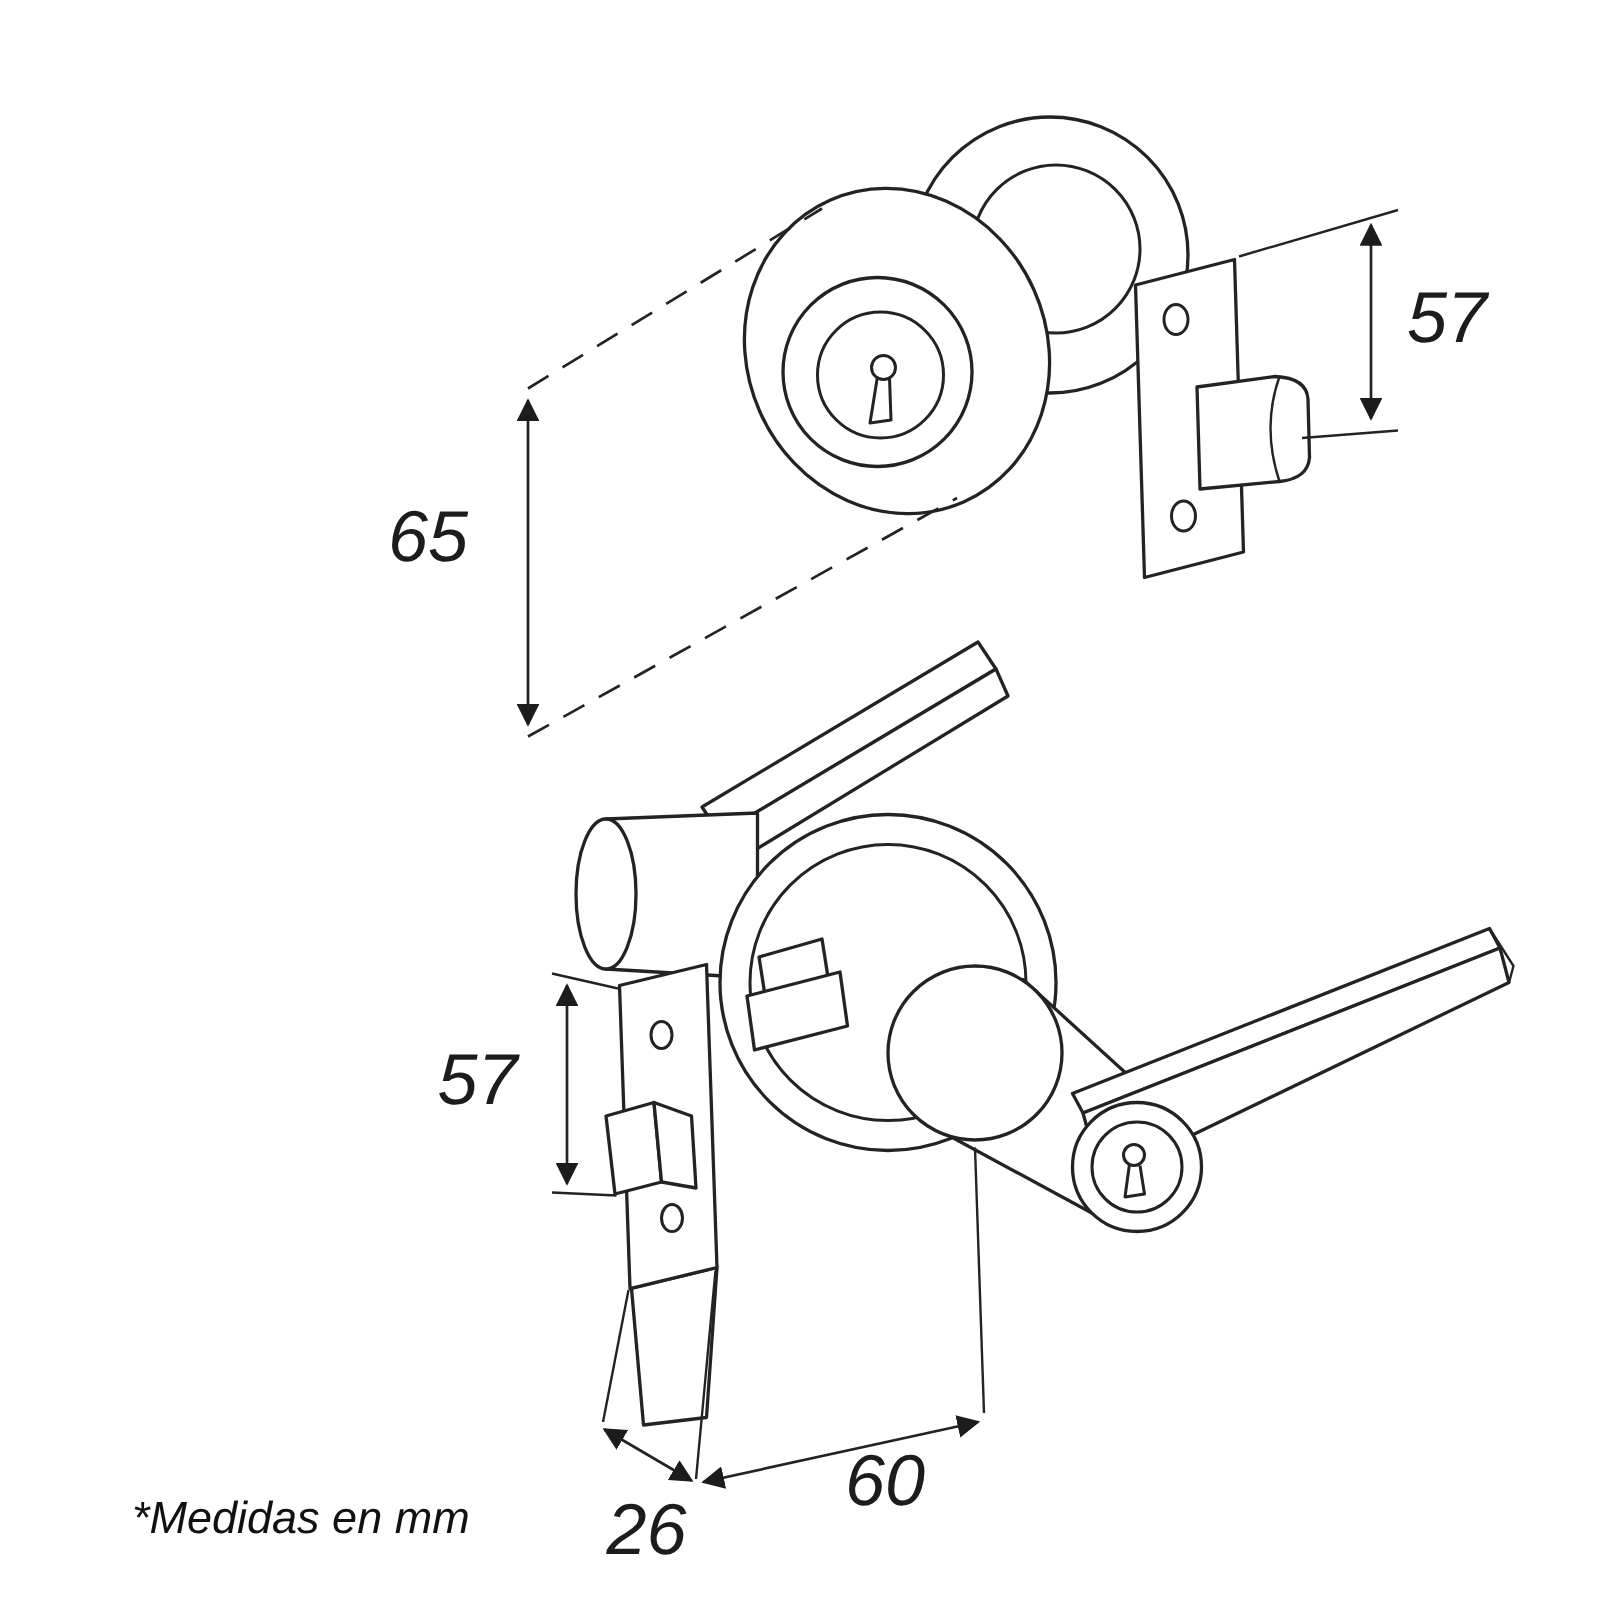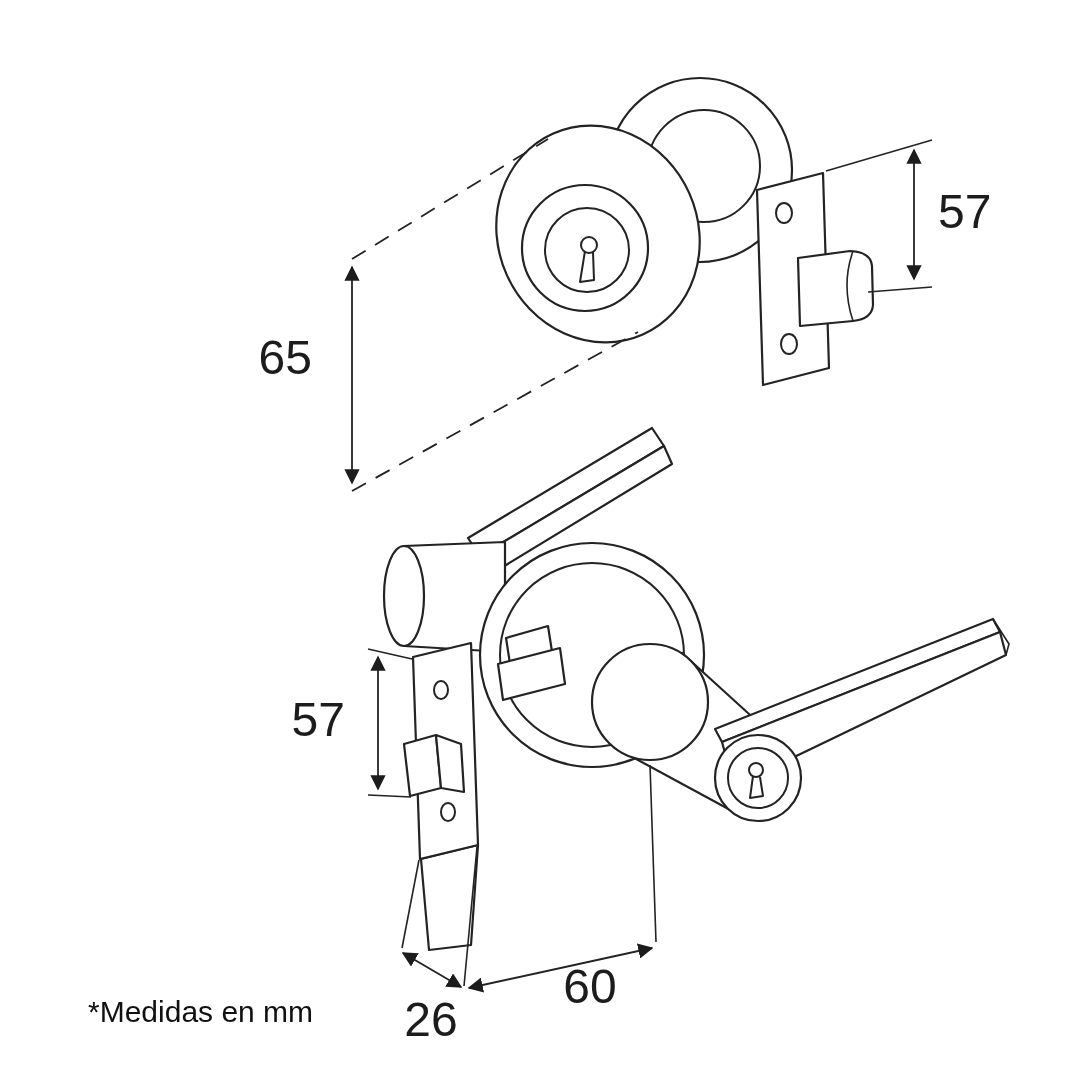--- a/index.html
+++ b/index.html
@@ -2,20 +2,21 @@
 <html><head>
 <meta charset="utf-8">
 <style>
   html,body{margin:0;padding:0;background:#ffffff;}
   .canvas{
     position:relative;
     width:1081px;height:1081px;
     background:#ffffff;
     font-family:"Liberation Sans", sans-serif;
     overflow:hidden;
+    font-style:italic;
   }
   svg{display:block;}
   .part{fill:#ffffff;stroke:#232323;stroke-width:2.2;stroke-linejoin:round;}
   .ln{fill:none;stroke:#232323;stroke-width:2;stroke-linejoin:round;}
   .thin{fill:none;stroke:#232323;stroke-width:1.6;}
   .dimline{fill:none;stroke:#232323;stroke-width:1.8;}
   .dashed{fill:none;stroke:#232323;stroke-width:1.8;stroke-dasharray:16 11;}
   .dim-label{font-family:"Liberation Sans",sans-serif;font-size:48px;fill:#1c1c1c;}
   .note-label{font-family:"Liberation Sans",sans-serif;font-size:30px;fill:#111111;}
 </style>

